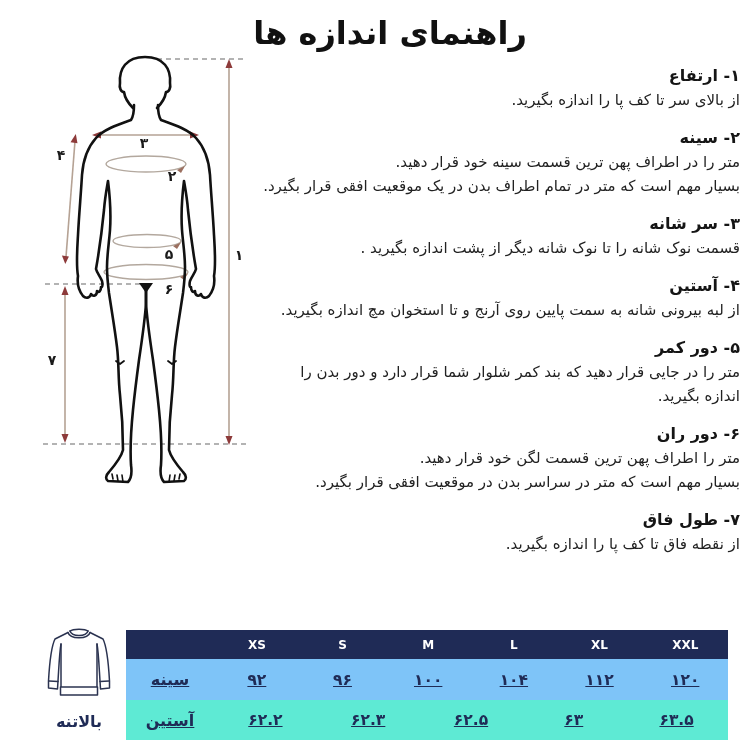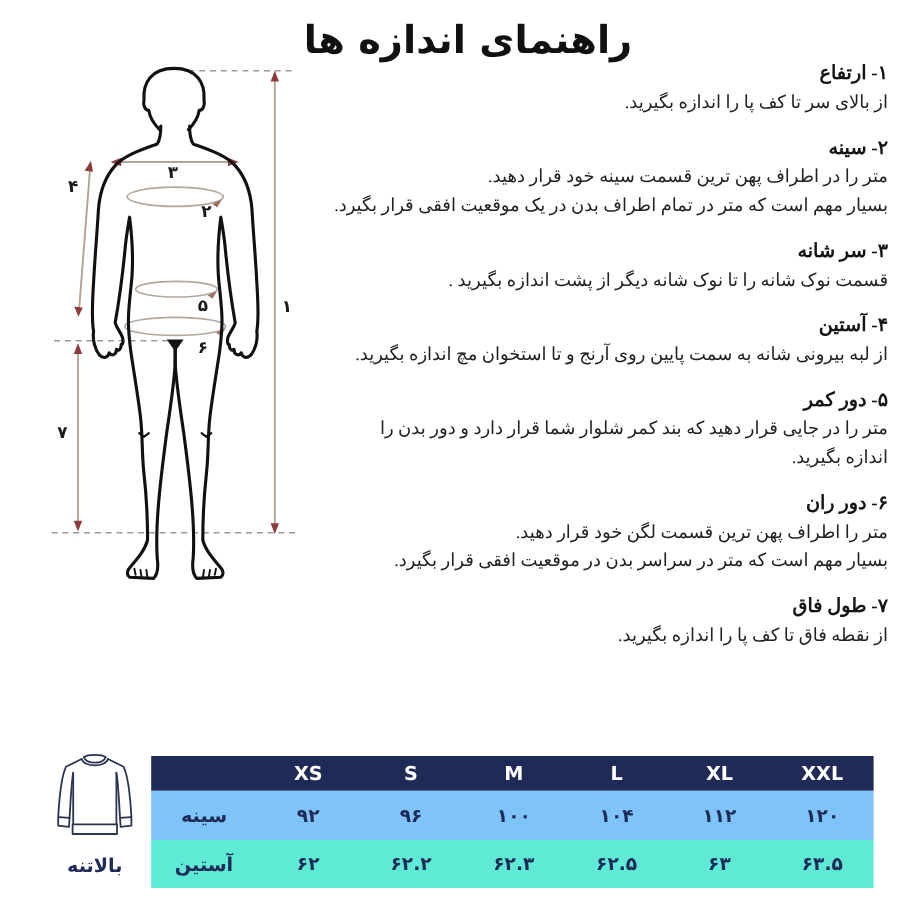--- a/index.html
+++ b/index.html
@@ -10,36 +10,36 @@
   .title{
     position:absolute;left:30px;top:14px;width:720px;margin:0;
     text-align:center;font-size:32px;font-weight:bold;color:#111;
     direction:rtl;
   }
   
   .figure{position:absolute;left:30px;top:45px;width:230px;height:460px;}
   .figure text{font-family:"DejaVu Sans",sans-serif;font-size:14px;font-weight:bold;fill:#1a1a1a;}
   
   .sections{
-    position:absolute;top:50px;right:10px;width:480px;
-    direction:rtl;text-align:right;font-family:Liberation Serif, serif;
+    position:absolute;top:64px;right:10px;width:480px;
+    direction:rtl;text-align:right;
   }
   .sections section{margin:0 0 14px 0;}
   .sections h3{margin:0;font-size:16px;line-height:24px;font-weight:bold;color:#151515;}
   .sections p{margin:0;font-size:15px;line-height:24px;color:#222;}
   
   .category{position:absolute;left:38px;top:625px;width:82px;text-align:center;}
   .category .cat-label{font-size:16px;font-weight:bold;color:#1f2b56;margin-top:1px;direction:rtl;}
   
   .size-table{position:absolute;left:126px;top:630px;width:602px;}
   .trow{display:flex;width:100%;}
-  .thead{height:29px;background:#1f2b56;color:#ffffff;font-size:16px;font-weight:600;}
+  .thead{height:29px;background:#1f2b56;color:#ffffff;font-size:12px;font-weight:600;}
   .trow1{height:41px;background:#7ec4f8;}
   .trow2{height:40px;background:#5eead4;}
-  .trow1,.trow2{font-size:15.5px;font-weight:600;color:#1f2b56;}
+  .trow1,.trow2{font-size:15.5px;font-weight:600;color:#1f2b56;text-decoration:underline;}
   .lcell{width:88px;display:flex;align-items:center;justify-content:center;direction:rtl;font-weight:bold;font-size:16px;}
   .cell{flex:1;display:flex;align-items:center;justify-content:center;direction:rtl;}
 </style>
 </head>
 <body>
 
 <div>
 
   <h1 class="title">راهنمای اندازه ها</h1>
 
@@ -172,21 +172,20 @@
       <div class="lcell">سینه</div>
       <div class="cell">۹۲</div>
       <div class="cell">۹۶</div>
       <div class="cell">۱۰۰</div>
       <div class="cell">۱۰۴</div>
       <div class="cell">۱۱۲</div>
       <div class="cell">۱۲۰</div>
     </div>
     <div class="trow trow2">
       <div class="lcell">آستین</div>
-      <div class="cell">۶۲</div>
       <div class="cell">۶۲.۲</div>
       <div class="cell">۶۲.۳</div>
       <div class="cell">۶۲.۵</div>
       <div class="cell">۶۳</div>
       <div class="cell">۶۳.۵</div>
     </div>
   </div>
 
 </div>
 

